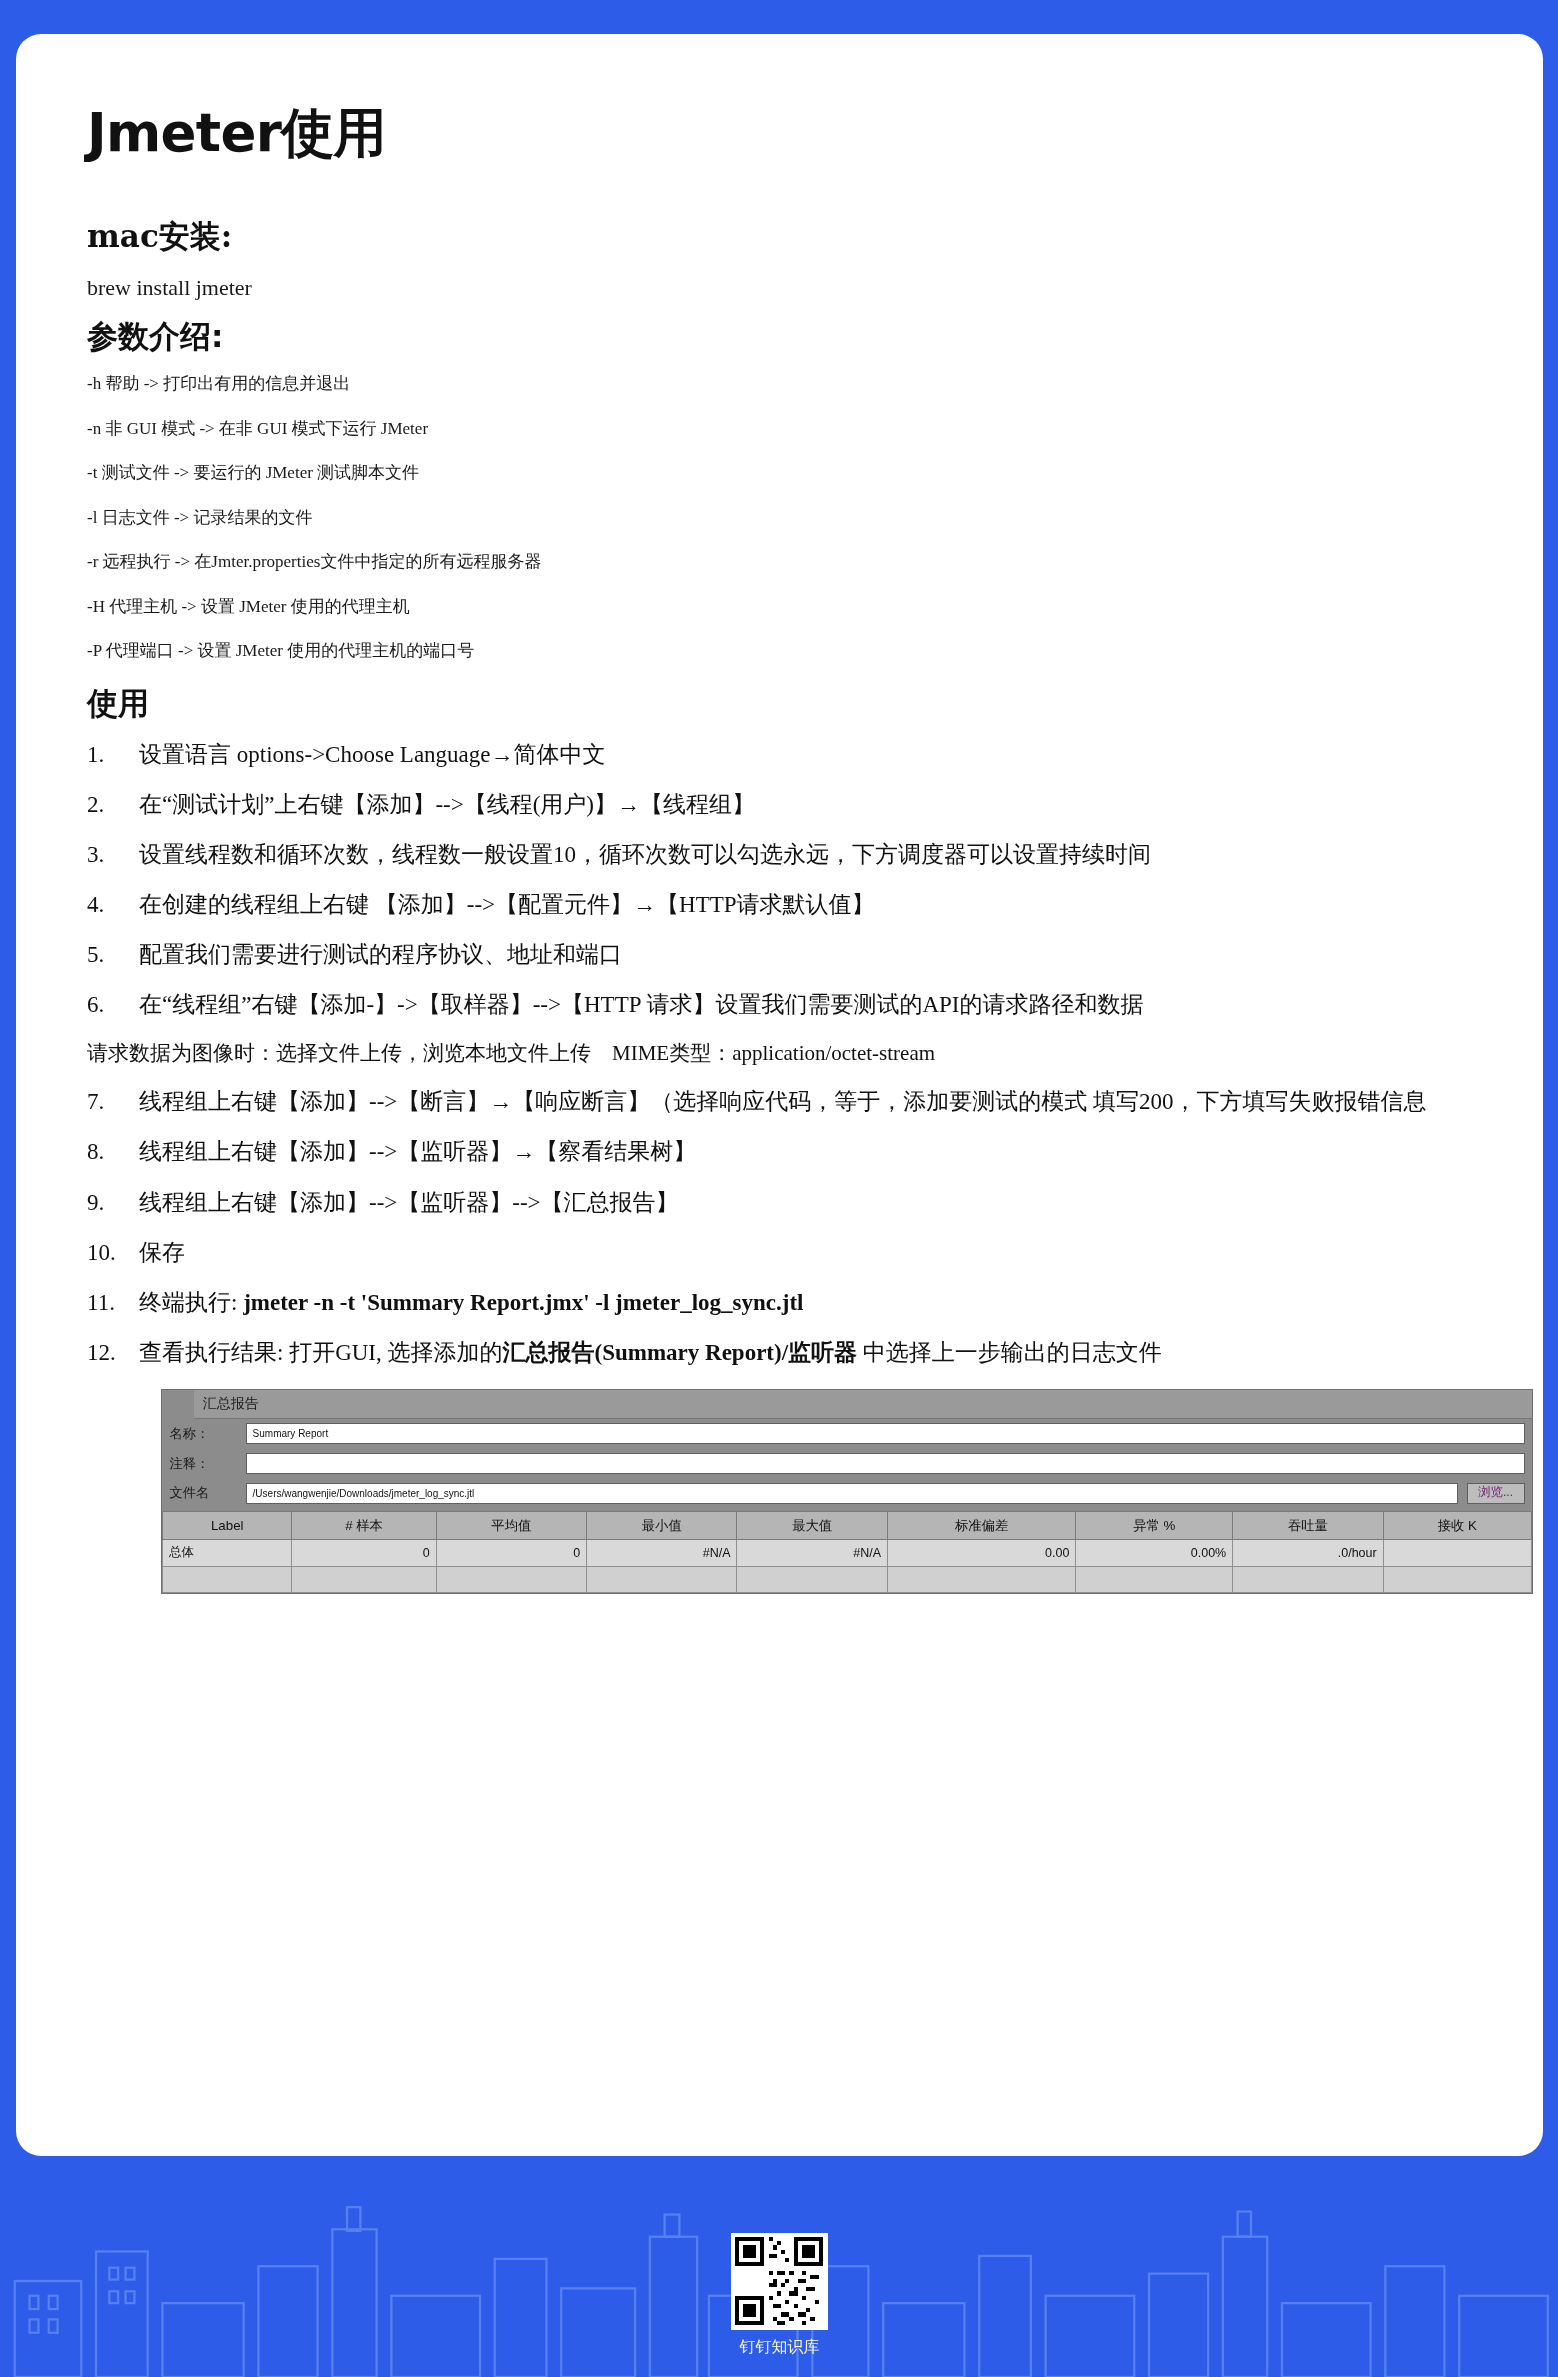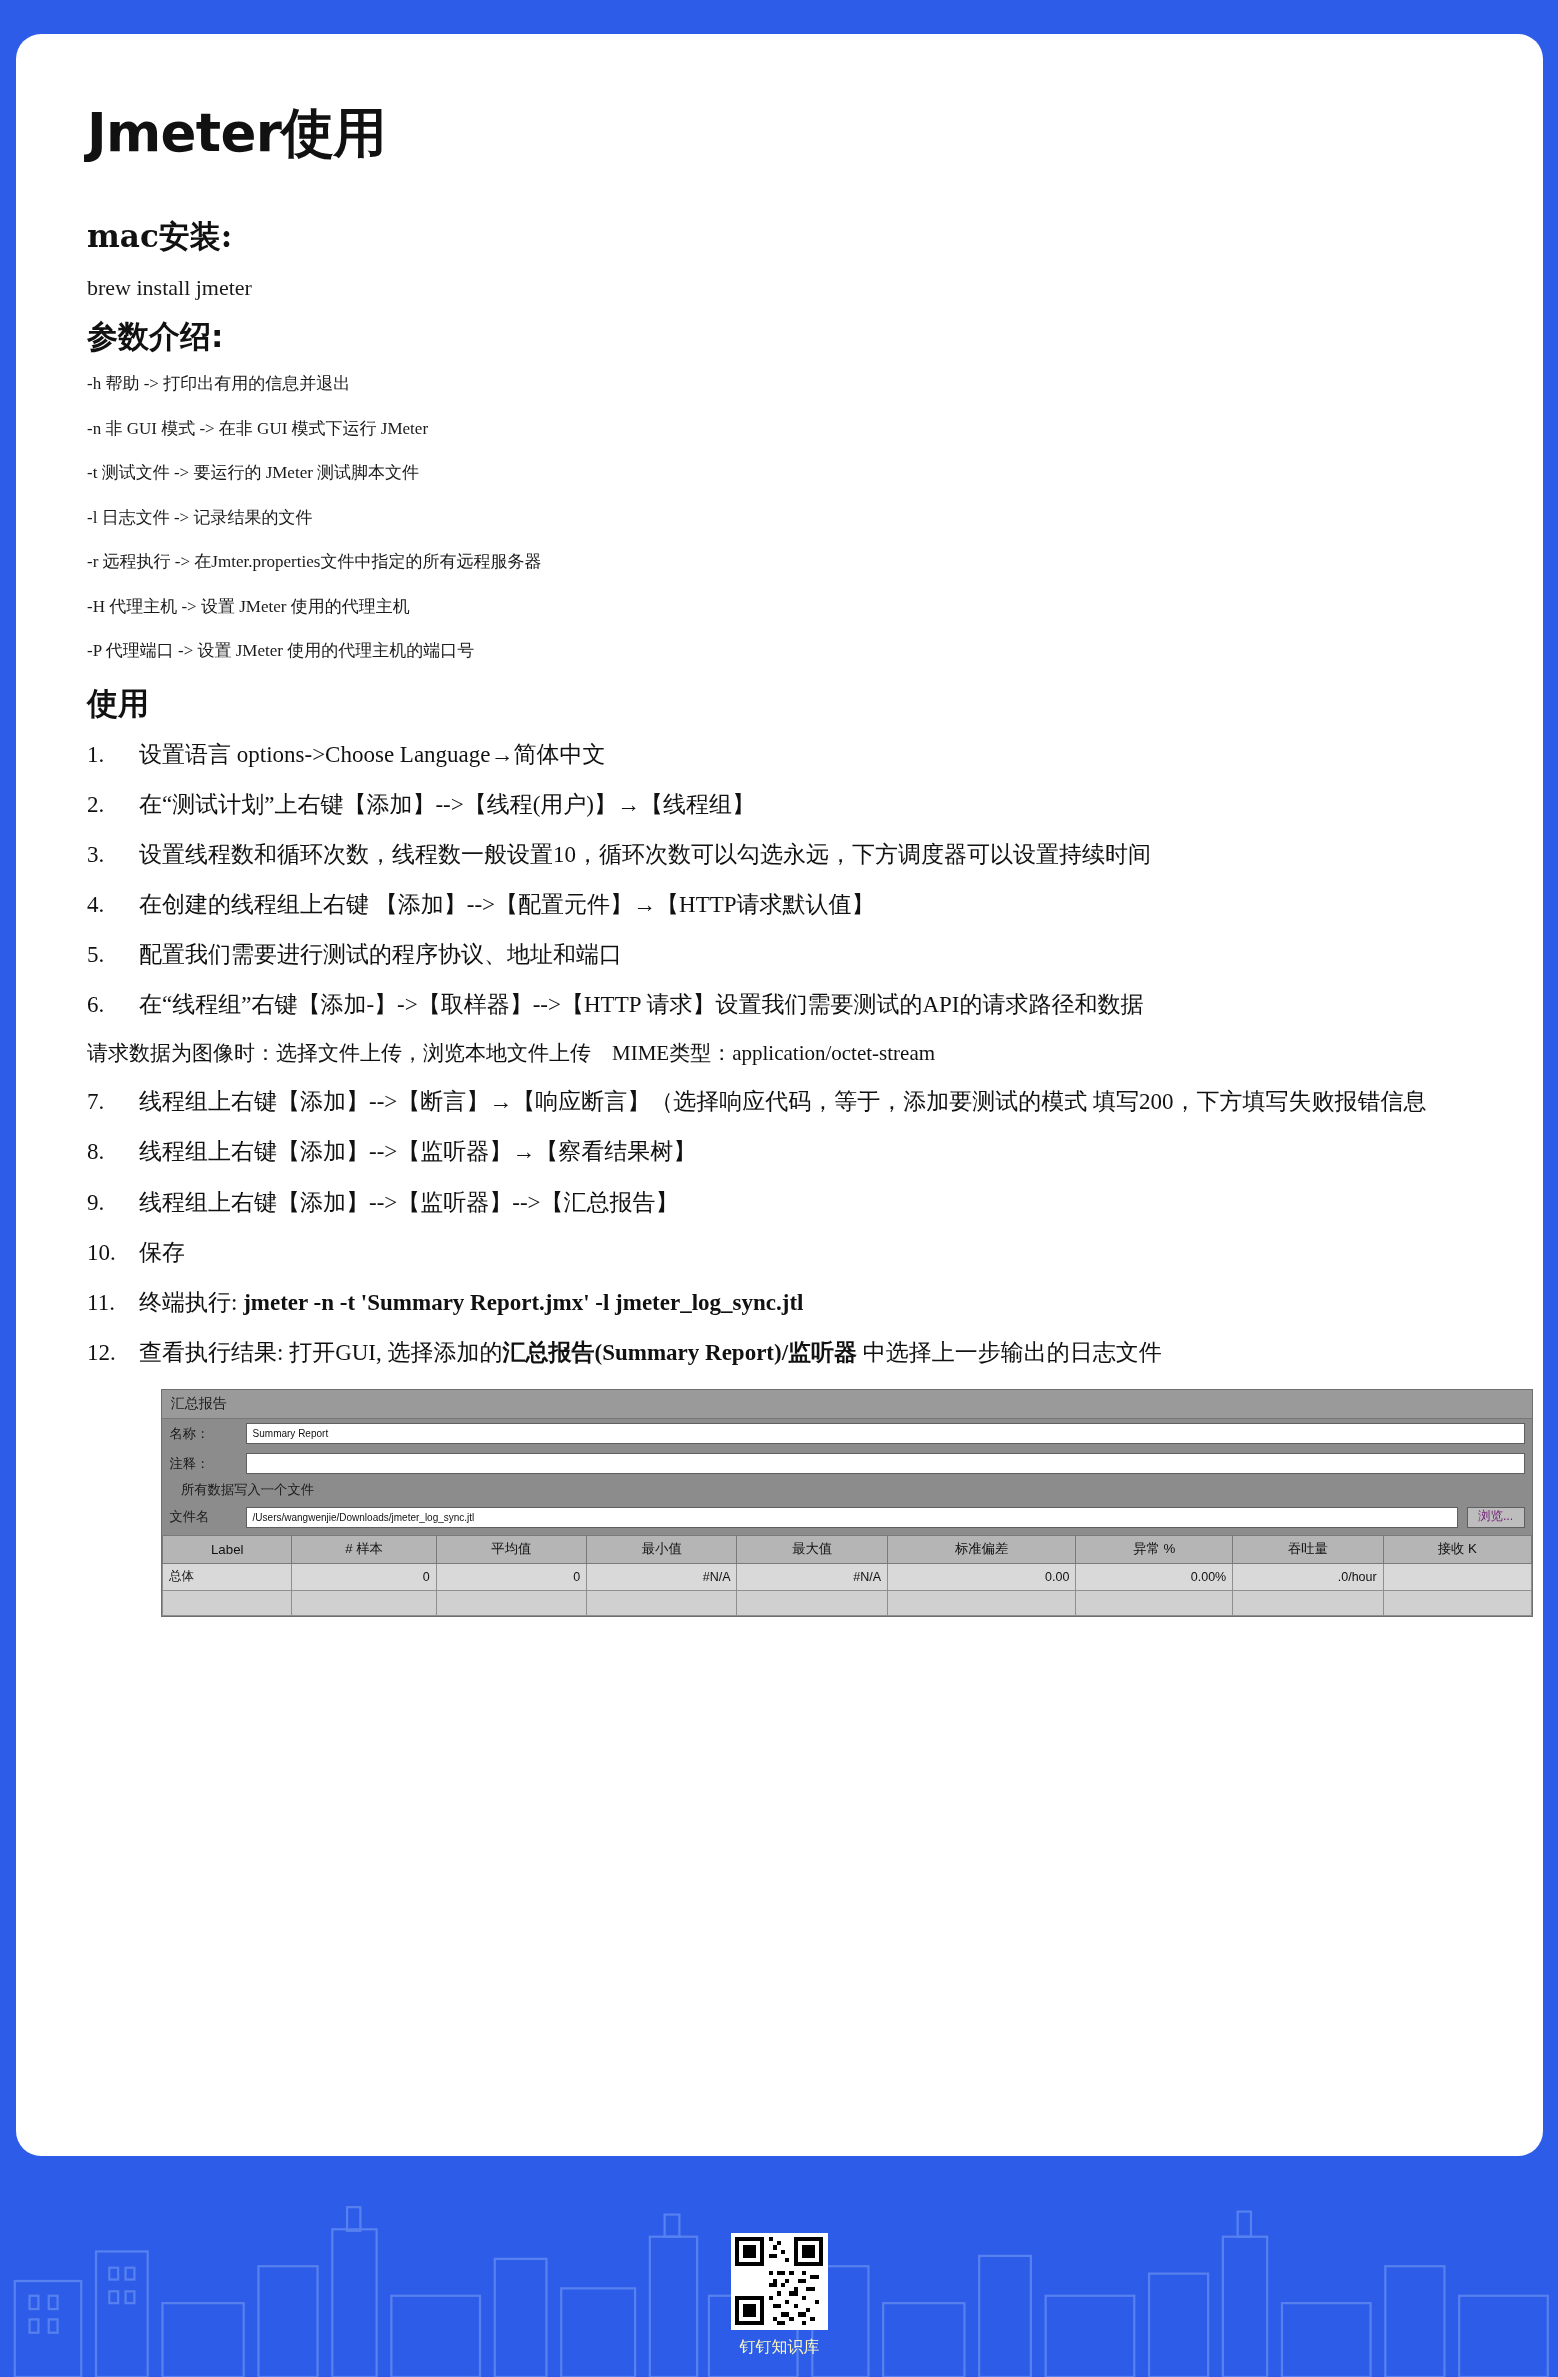--- a/index.html
+++ b/index.html
@@ -116,20 +116,21 @@
     font-family: "Liberation Sans", sans-serif;
     font-size: 12.5px;
     color: #111;
   }
   .jm-title {
     background: #9a9a9a;
     padding: 5.2px 8.8px;
     font-size: 14px;
     color: #1b1b1b;
     border-bottom: 0.7px solid #777;
+    margin-left: 32px;
   }
   .jm-row {
     display: flex;
     align-items: center;
     padding: 4.4px 7.4px;
     gap: 9px;
   }
   .jm-label {
     width: 68px;
     font-size: 13.3px;
@@ -304,21 +305,20 @@
     <div class="jm-row">
       <div class="jm-label">名称：</div>
       <div class="jm-input">Summary Report</div>
     </div>
 
     <div class="jm-row">
       <div class="jm-label">注释：</div>
       <div class="jm-input"></div>
     </div>
 
-    <div class="jm-sub">所有数据写入一个文件</div>
 
     <div class="jm-row">
       <div class="jm-label">文件名</div>
       <div class="jm-input">/Users/wangwenjie/Downloads/jmeter_log_sync.jtl</div>
       <div class="jm-btn">浏览...</div>
     </div>
 
     <table class="jm-table">
       <thead>
         <tr>

